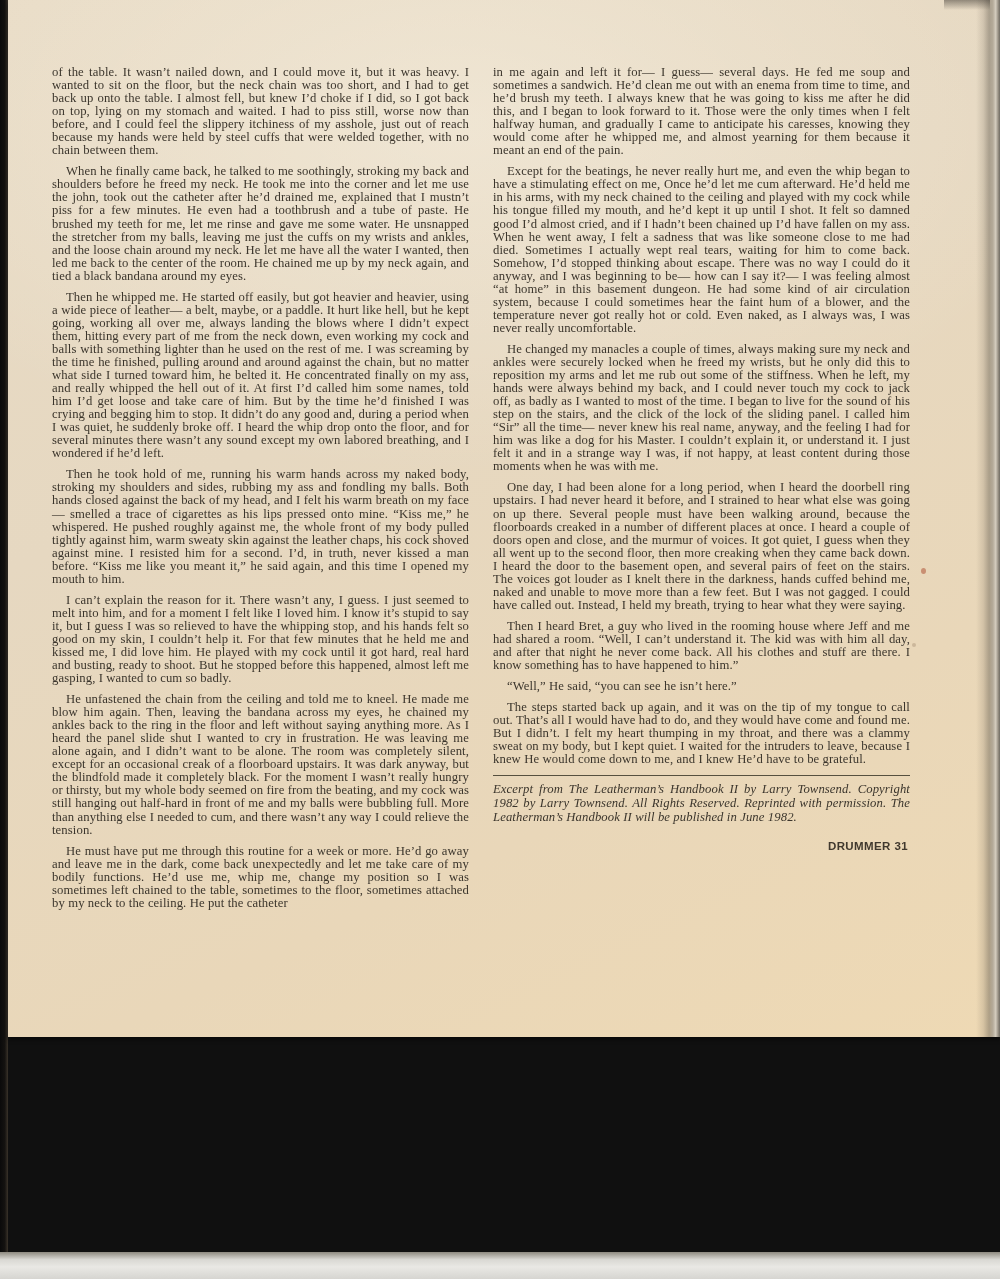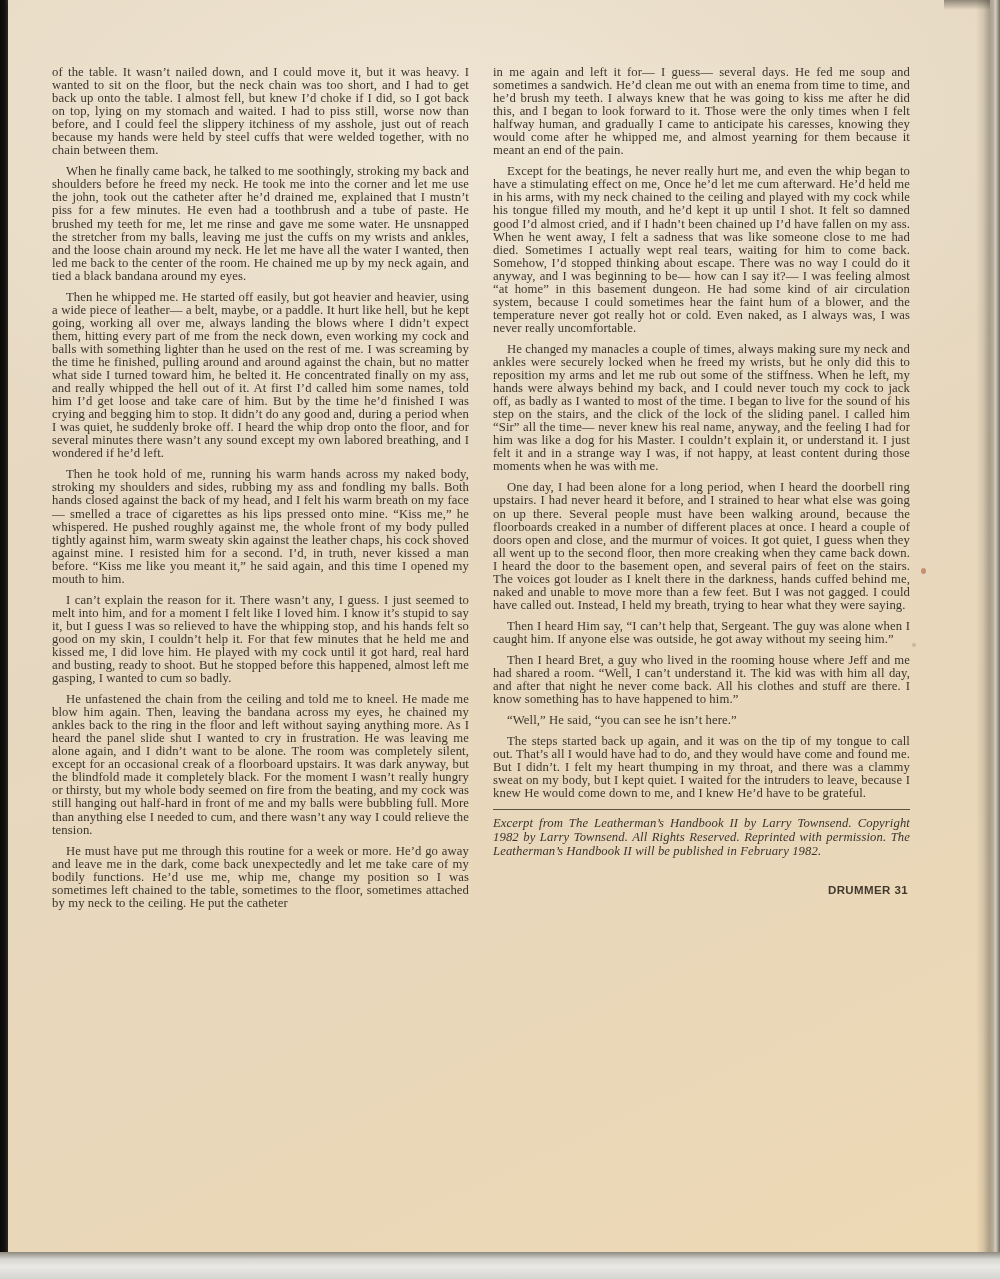--- a/index.html
+++ b/index.html
@@ -14,21 +14,21 @@
     background: #101010;
     overflow: hidden;
     font-family: "Liberation Serif", serif;
   }
   
   .paper {
     position: absolute;
     left: 8px;
     top: 0;
     width: 992px;
-    height: 1253px;
+    height: 1037px;
     background:
       radial-gradient(ellipse 900px 500px at 45% 12%, rgba(255,252,242,0.35), rgba(255,252,242,0) 70%),
       linear-gradient(155deg, #e8dbc5 0%, #e6d8c1 38%, #e9d7b9 72%, #eed9b4 100%);
     box-shadow: 0 3px 4px rgba(0,0,0,0.45);
   }
   
   .page-edge-right {
     position: absolute;
     right: 0;
     top: 0;
@@ -116,21 +116,21 @@
   }
   .copyright-note {
     font-style: italic;
     font-size: 12.7px;
     line-height: 13.6px;
     text-align: justify;
     color: #3b352c;
     margin: 0;
   }
   .page-number {
-    margin-top: 26px;
+    margin-top: 16px;
     text-align: right;
     font-family: "Liberation Sans", sans-serif;
     font-weight: bold;
     font-size: 11.5px;
     letter-spacing: 0.4px;
     color: #41392e;
     padding-right: 2px;
   }
 </style>
 </head>
@@ -154,26 +154,25 @@
         <p class="indent">I can’t explain the reason for it. There wasn’t any, I guess. I just seemed to melt into him, and for a moment I felt like I loved him. I know it’s stupid to say it, but I guess I was so relieved to have the whipping stop, and his hands felt so good on my skin, I couldn’t help it. For that few minutes that he held me and kissed me, I did love him. He played with my cock until it got hard, real hard and busting, ready to shoot. But he stopped before this happened, almost left me gasping, I wanted to cum so badly.</p>
         <p class="indent">He unfastened the chain from the ceiling and told me to kneel. He made me blow him again. Then, leaving the bandana across my eyes, he chained my ankles back to the ring in the floor and left without saying anything more. As I heard the panel slide shut I wanted to cry in frustration. He was leaving me alone again, and I didn’t want to be alone. The room was completely silent, except for an occasional creak of a floorboard upstairs. It was dark anyway, but the blindfold made it completely black. For the moment I wasn’t really hungry or thirsty, but my whole body seemed on fire from the beating, and my cock was still hanging out half-hard in front of me and my balls were bubbling full. More than anything else I needed to cum, and there wasn’t any way I could relieve the tension.</p>
         <p class="indent">He must have put me through this routine for a week or more. He’d go away and leave me in the dark, come back unexpectedly and let me take care of my bodily functions. He’d use me, whip me, change my position so I was sometimes left chained to the table, sometimes to the floor, sometimes attached by my neck to the ceiling. He put the catheter</p>
       </div>
 
       <div class="col">
         <p>in me again and left it for— I guess— several days. He fed me soup and sometimes a sandwich. He’d clean me out with an enema from time to time, and he’d brush my teeth. I always knew that he was going to kiss me after he did this, and I began to look forward to it. Those were the only times when I felt halfway human, and gradually I came to anticipate his caresses, knowing they would come after he whipped me, and almost yearning for them because it meant an end of the pain.</p>
         <p class="indent">Except for the beatings, he never really hurt me, and even the whip began to have a stimulating effect on me, Once he’d let me cum afterward. He’d held me in his arms, with my neck chained to the ceiling and played with my cock while his tongue filled my mouth, and he’d kept it up until I shot. It felt so damned good I’d almost cried, and if I hadn’t been chained up I’d have fallen on my ass. When he went away, I felt a sadness that was like someone close to me had died. Sometimes I actually wept real tears, waiting for him to come back. Somehow, I’d stopped thinking about escape. There was no way I could do it anyway, and I was beginning to be— how can I say it?— I was feeling almost “at home” in this basement dungeon. He had some kind of air circulation system, because I could sometimes hear the faint hum of a blower, and the temperature never got really hot or cold. Even naked, as I always was, I was never really uncomfortable.</p>
         <p class="indent">He changed my manacles a couple of times, always making sure my neck and ankles were securely locked when he freed my wrists, but he only did this to reposition my arms and let me rub out some of the stiffness. When he left, my hands were always behind my back, and I could never touch my cock to jack off, as badly as I wanted to most of the time. I began to live for the sound of his step on the stairs, and the click of the lock of the sliding panel. I called him “Sir” all the time— never knew his real name, anyway, and the feeling I had for him was like a dog for his Master. I couldn’t explain it, or understand it. I just felt it and in a strange way I was, if not happy, at least content during those moments when he was with me.</p>
         <p class="indent">One day, I had been alone for a long period, when I heard the doorbell ring upstairs. I had never heard it before, and I strained to hear what else was going on up there. Several people must have been walking around, because the floorboards creaked in a number of different places at once. I heard a couple of doors open and close, and the murmur of voices. It got quiet, I guess when they all went up to the second floor, then more creaking when they came back down. I heard the door to the basement open, and several pairs of feet on the stairs. The voices got louder as I knelt there in the darkness, hands cuffed behind me, naked and unable to move more than a few feet. But I was not gagged. I could have called out. Instead, I held my breath, trying to hear what they were saying.</p>
-        <p class="indent">Then I heard Him say, “I can’t help that, Sergeant. The guy was alone when I caught him. If anyone else was outside, he got away without my seeing him.”</p>
         <p class="indent">Then I heard Bret, a guy who lived in the rooming house where Jeff and me had shared a room. “Well, I can’t understand it. The kid was with him all day, and after that night he never come back. All his clothes and stuff are there. I know something has to have happened to him.”</p>
         <p class="indent">“Well,” He said, “you can see he isn’t here.”</p>
         <p class="indent">The steps started back up again, and it was on the tip of my tongue to call out. That’s all I would have had to do, and they would have come and found me. But I didn’t. I felt my heart thumping in my throat, and there was a clammy sweat on my body, but I kept quiet. I waited for the intruders to leave, because I knew He would come down to me, and I knew He’d have to be grateful.</p>
 
         <hr class="footer-divider">
-        <p class="copyright-note">Excerpt from The Leatherman’s Handbook II by Larry Townsend. Copyright 1982 by Larry Townsend. All Rights Reserved. Reprinted with permission. The Leatherman’s Handbook II will be published in February 1982.</p>
+        <p class="copyright-note">Excerpt from The Leatherman’s Handbook II by Larry Townsend. Copyright 1982 by Larry Townsend. All Rights Reserved. Reprinted with permission. The Leatherman’s Handbook II will be published in June 1982.</p>
         <div class="page-number">DRUMMER 31</div>
       </div>
 
     </div>
   </div>
   <div class="desk-surface"></div>
 </div>
 
 </body></html>

